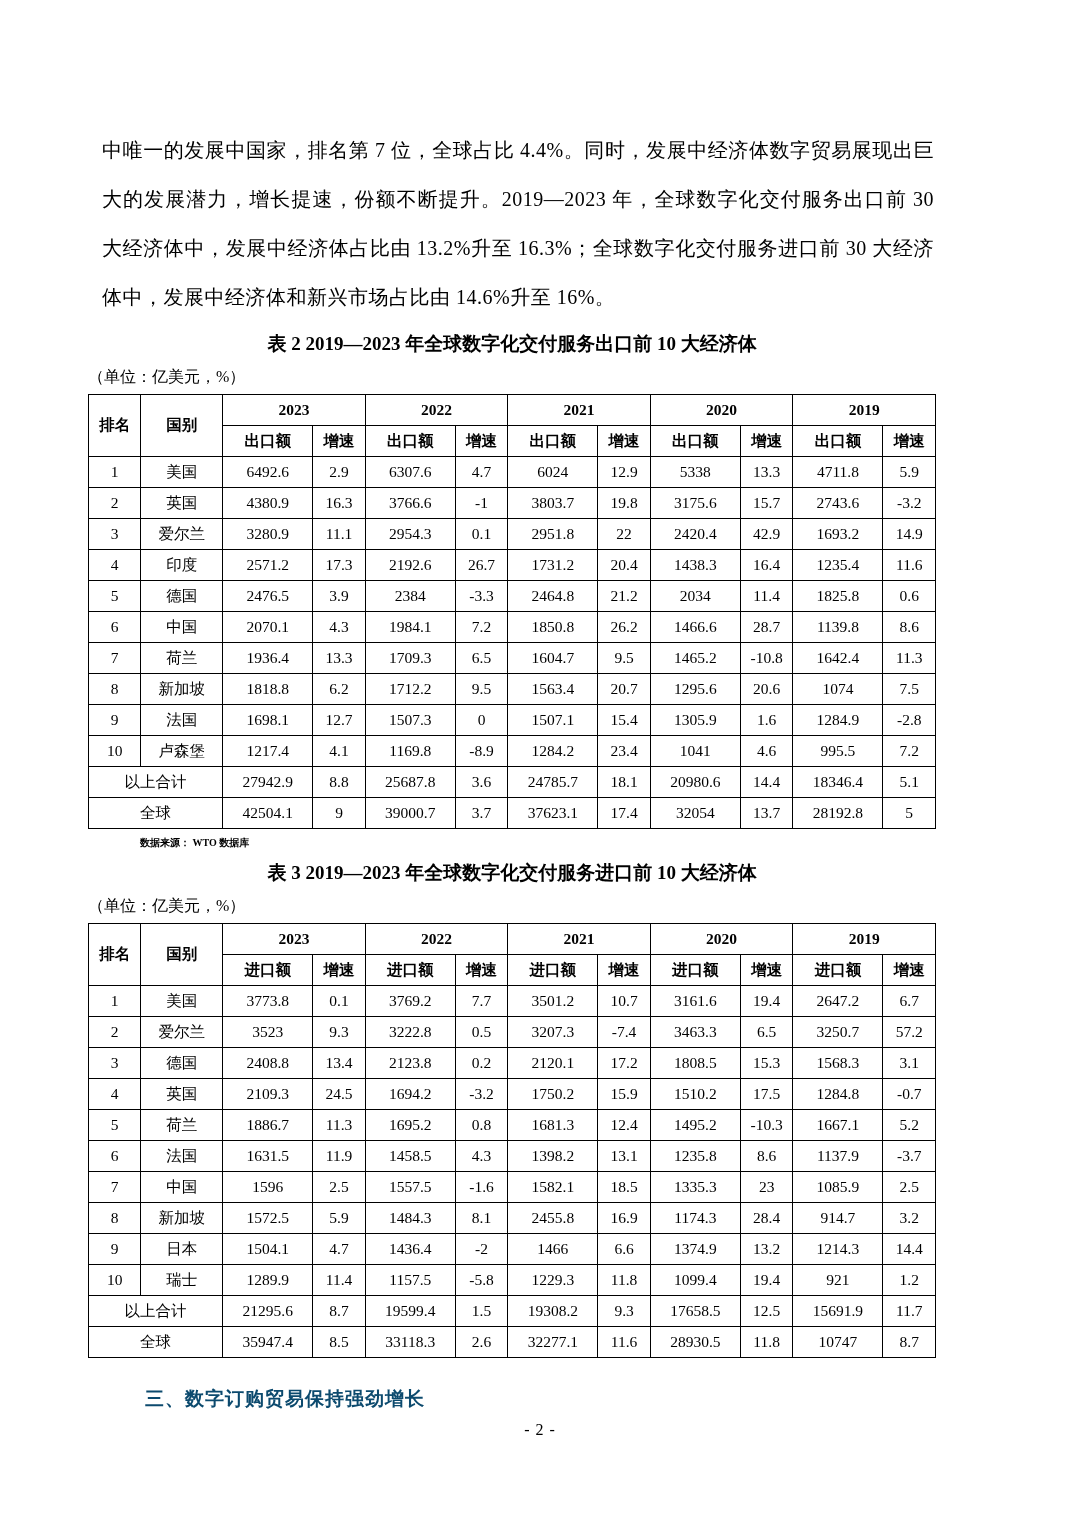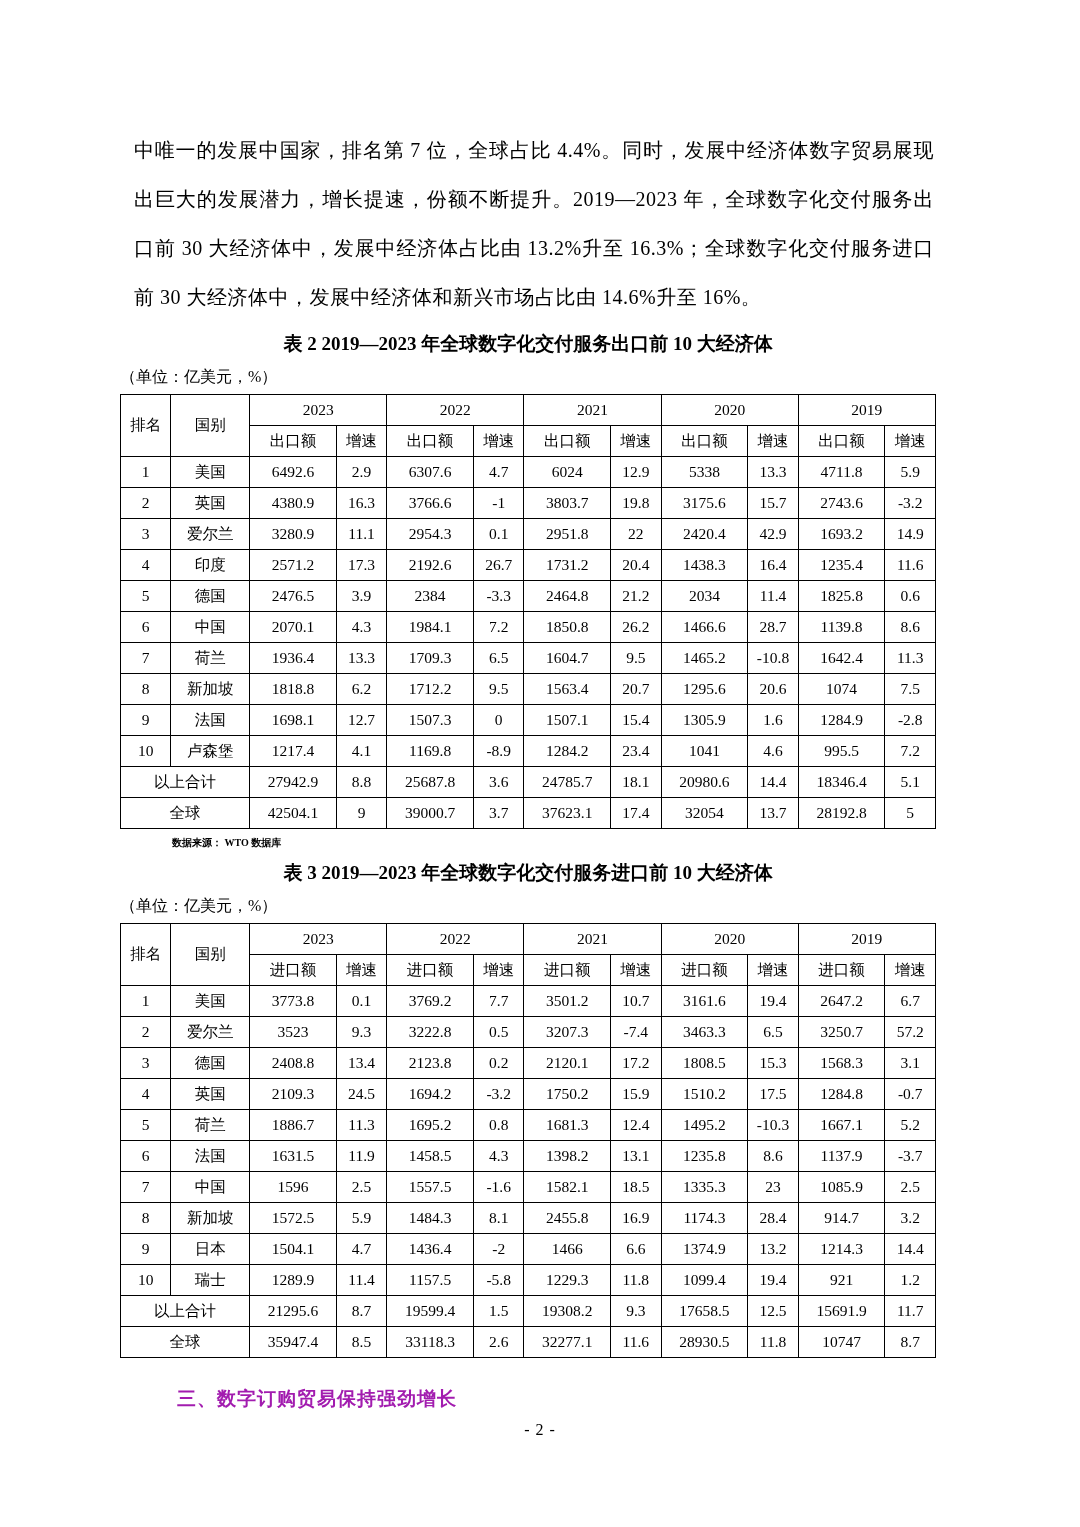--- a/index.html
+++ b/index.html
@@ -7,21 +7,21 @@
   body {
     width: 1080px;
     font-family: "Liberation Serif", "DejaVu Serif", serif;
     color: #000000;
   }
   .page {
     position: relative;
     width: 1080px;
     min-height: 1527px;
     background: #ffffff;
-    padding: 126px 144px 40px 120px;
+    padding: 126px 144px 40px 88px;
   }
   .intro {
     font-size: 20px;
     line-height: 2.45;
     text-align: justify;
     margin: 0 2px 0 14px;
     letter-spacing: 0.5px;
   }
   .tbl-title {
     text-align: center;
@@ -42,28 +42,28 @@
   }
   th, td {
     border: 1px solid #000;
     text-align: center;
     vertical-align: middle;
     padding: 3px 2px;
     height: 31px;
     overflow: hidden;
     white-space: nowrap;
   }
-  thead th { font-weight: normal; }
+  thead th { font-weight: bold; }
   .source {
     font-size: 10px;
     font-weight: 600;
     margin: 7px 0 4px 52px;
   }
   .section-heading {
-    color: #a21caf;
+    color: #0c4a6e;
     font-size: 19px;
     font-weight: bold;
     margin: 28px 0 0 57px;
     letter-spacing: 1px;
   }
   .page-num {
     position: absolute;
     left: 0; right: 0;
     bottom: 88px;
     text-align: center;

